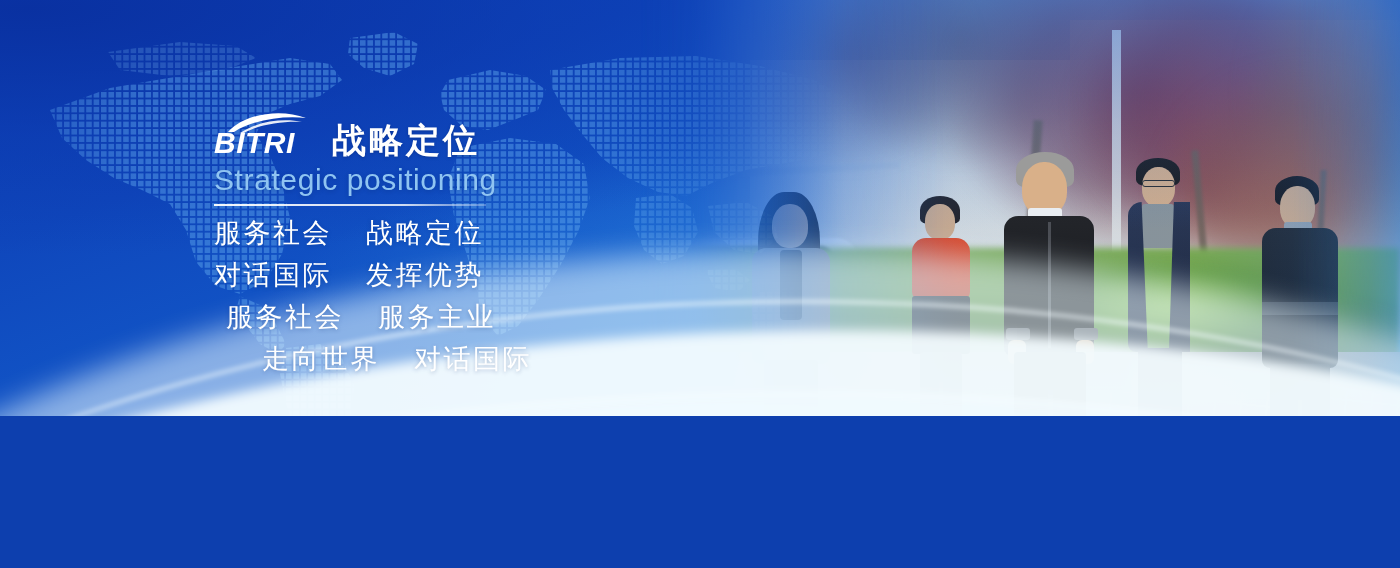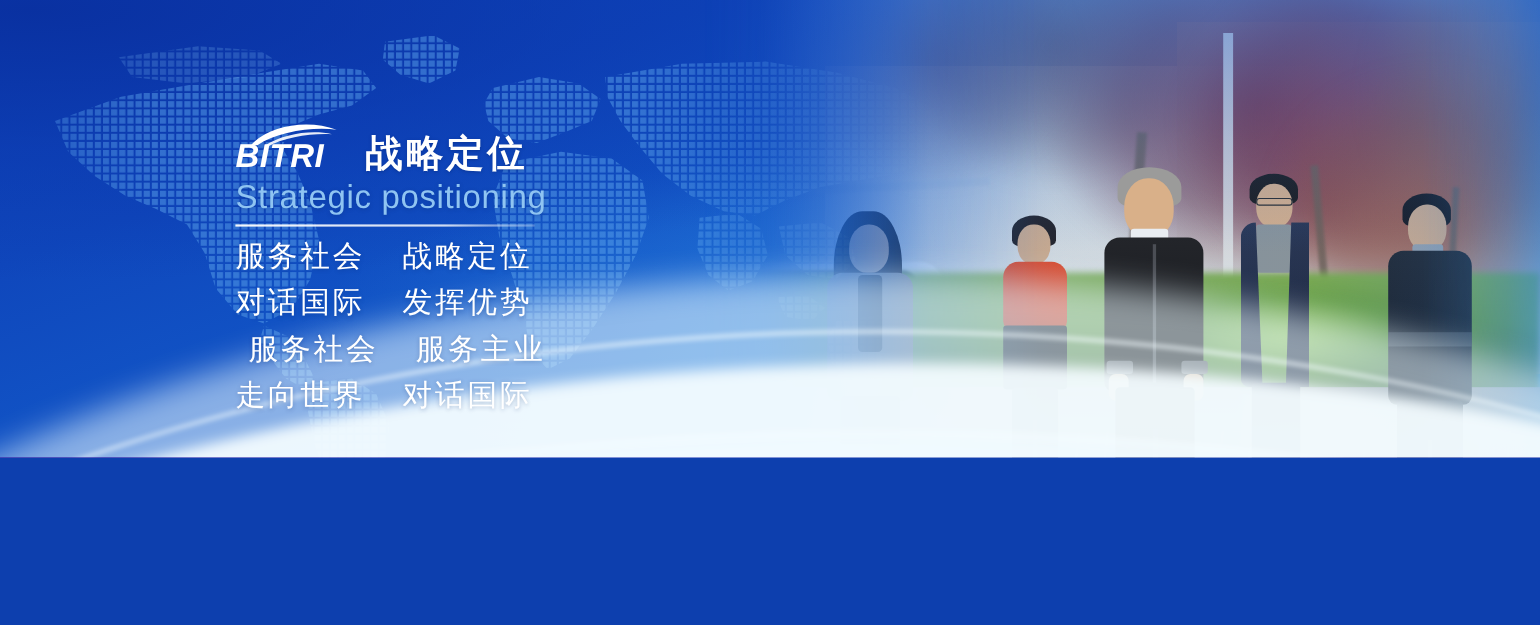--- a/index.html
+++ b/index.html
@@ -287,21 +287,21 @@
     display:flex;
     font-size:27px; color:#ffffff; font-weight:400;
     letter-spacing:2.5px; line-height:1;
     margin-bottom:15px;
     text-shadow:0 1px 4px rgba(0,35,100,.28);
   }
   .slogan-row:last-child{ margin-bottom:0; }
   .slogan-a{ width:134px; flex:0 0 auto; }
   .slogan-b{ margin-left:18px; }
   .slogans .r3{ margin-top:3px;margin-left:12px; }
-  .slogans .r4{ margin-top:3px; }
+  .slogans .r4{ margin-top:3px;margin-left:48px; }
 </style>
 </head>
 <body>
 
 <div class="banner">
 
   <div class="bg-base"></div>
   <div class="bg-deep"></div>
 
   <div class="map-wrap">

